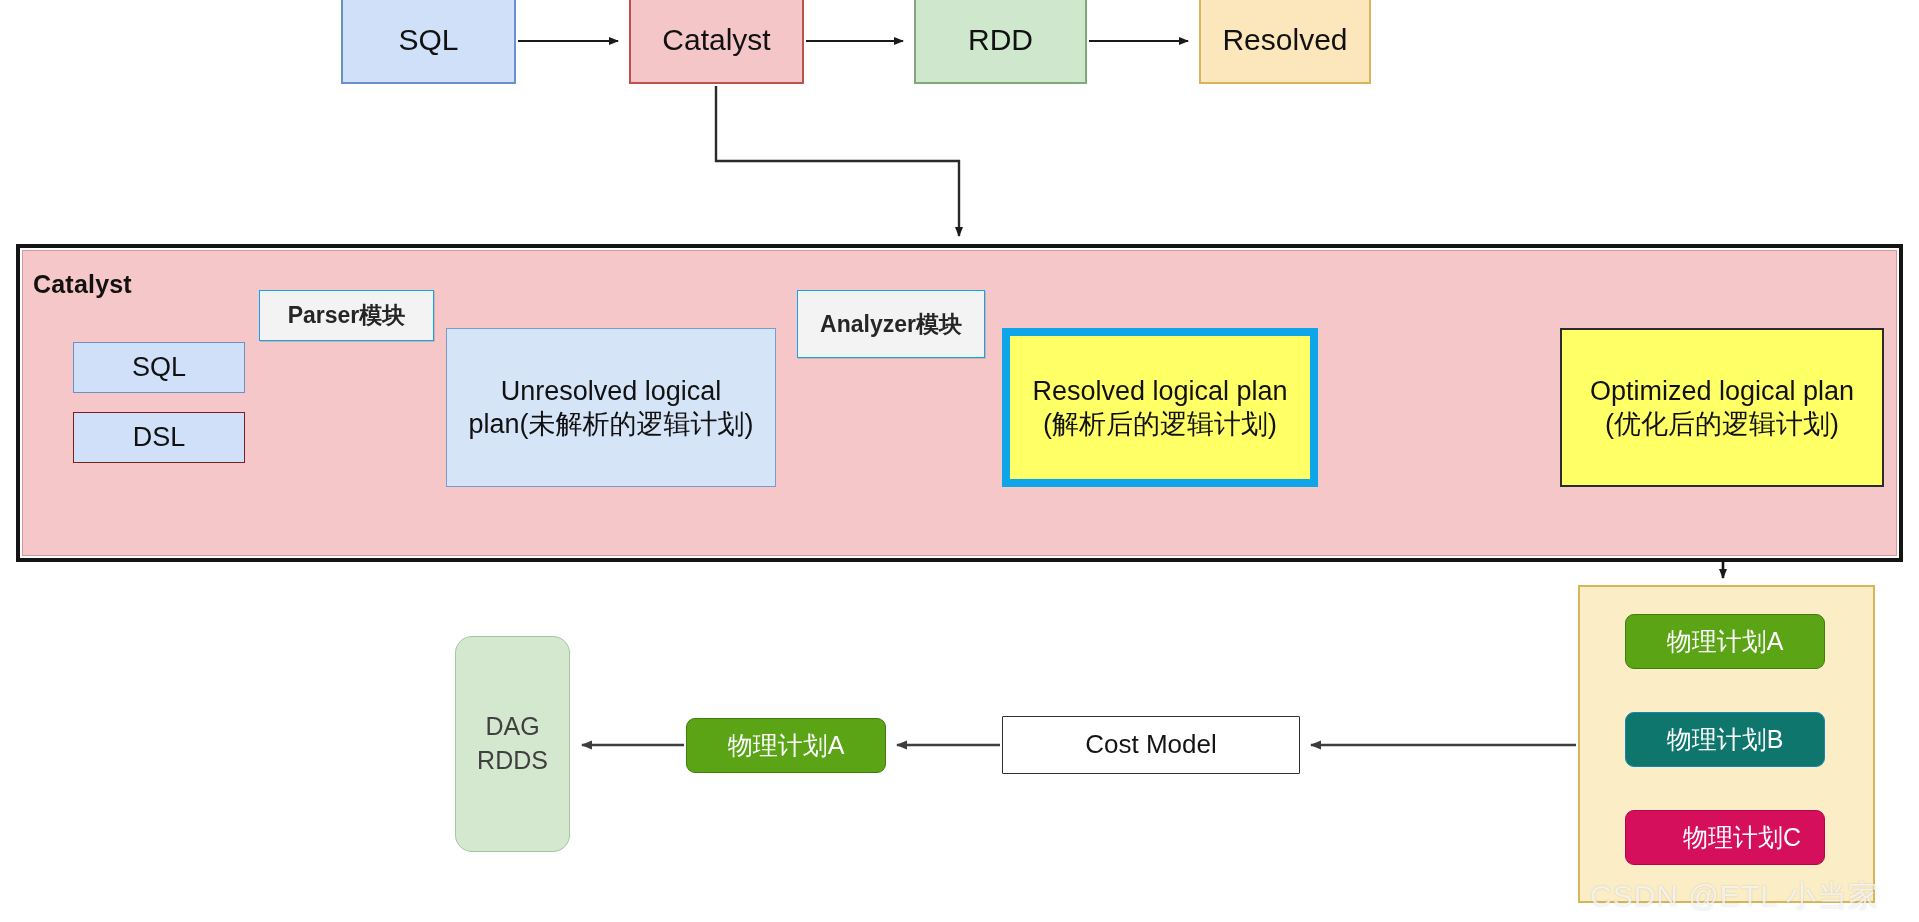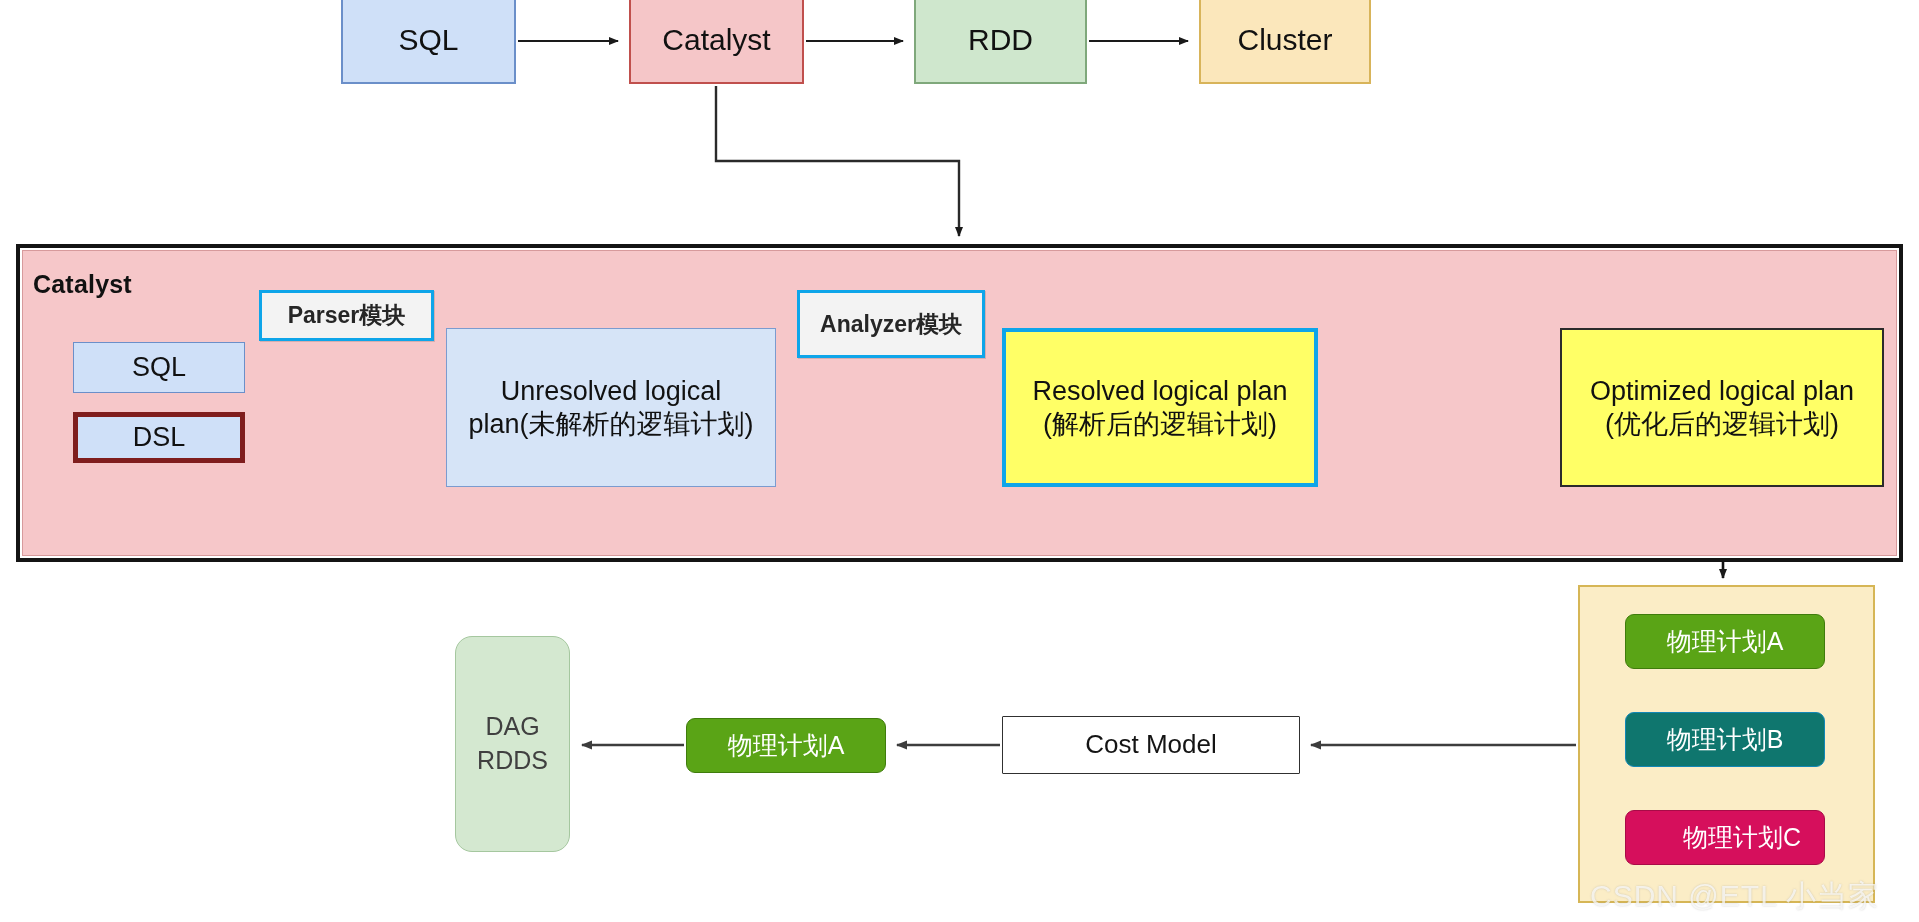--- a/index.html
+++ b/index.html
@@ -77,50 +77,50 @@
   }
 
   
   .chip {
     position: absolute;
     box-sizing: border-box;
     display: flex;
     align-items: center;
     justify-content: center;
     background: #f3f3f3;
-    border: 3px solid #0ea5e9;
+    border: 1px solid #0ea5e9;
     color: #262626;
     font-size: 23px;
     font-weight: bold;
     box-shadow: 1px 1px 0 rgba(0,0,0,.13);
   }
   .chip-parser   { left: 259px;  top: 290px; width: 175px; height: 51px; }
   .chip-analyzer { left: 797px;  top: 290px; width: 188px; height: 68px; }
   .chip-optimizer{ left: 1331px; top: 290px; width: 215px; height: 51px; }
 
   
   .in-sql {
     left: 73px; top: 342px; width: 172px; height: 51px;
     background: #cfe0f8; border: 1px solid #6b8fc9;
     font-size: 27px;
   }
   .in-dsl {
     left: 73px; top: 412px; width: 172px; height: 51px;
-    background: #cfe0f8; border: 5px solid #7f1d1d;
+    background: #cfe0f8; border: 1px solid #7f1d1d;
     font-size: 27px;
   }
   .in-unresolved {
     left: 446px; top: 328px; width: 330px; height: 159px;
     background: #d6e4f7; border: 1px solid #7b9bcf;
     font-size: 27px;
     padding: 0 6px;
   }
   .in-resolved {
     left: 1002px; top: 328px; width: 316px; height: 159px;
-    background: #ffff66; border: 4px solid #0ea5e9;
+    background: #ffff66; border: 8px solid #0ea5e9;
     font-size: 27px;
     padding: 0 6px;
   }
   .in-optimized {
     left: 1560px; top: 328px; width: 324px; height: 159px;
     background: #ffff66; border: 2px solid #2b2b2b;
     font-size: 27px;
     padding: 0 12px;
   }
 
@@ -254,21 +254,21 @@
   <div class="box top-sql">
     <span>SQL</span>
   </div>
   <div class="box top-catalyst">
     <span>Catalyst</span>
   </div>
   <div class="box top-rdd">
     <span>RDD</span>
   </div>
   <div class="box top-cluster">
-    <span>Cluster</span>
+    <span>Resolved</span>
   </div>
 
   <div class="catalyst-frame"></div>
   <div class="catalyst-inner"></div>
   <div class="catalyst-title">Catalyst</div>
 
   <div class="chip chip-parser">
     <span>Parser模块</span>
   </div>
   <div class="chip chip-analyzer">

